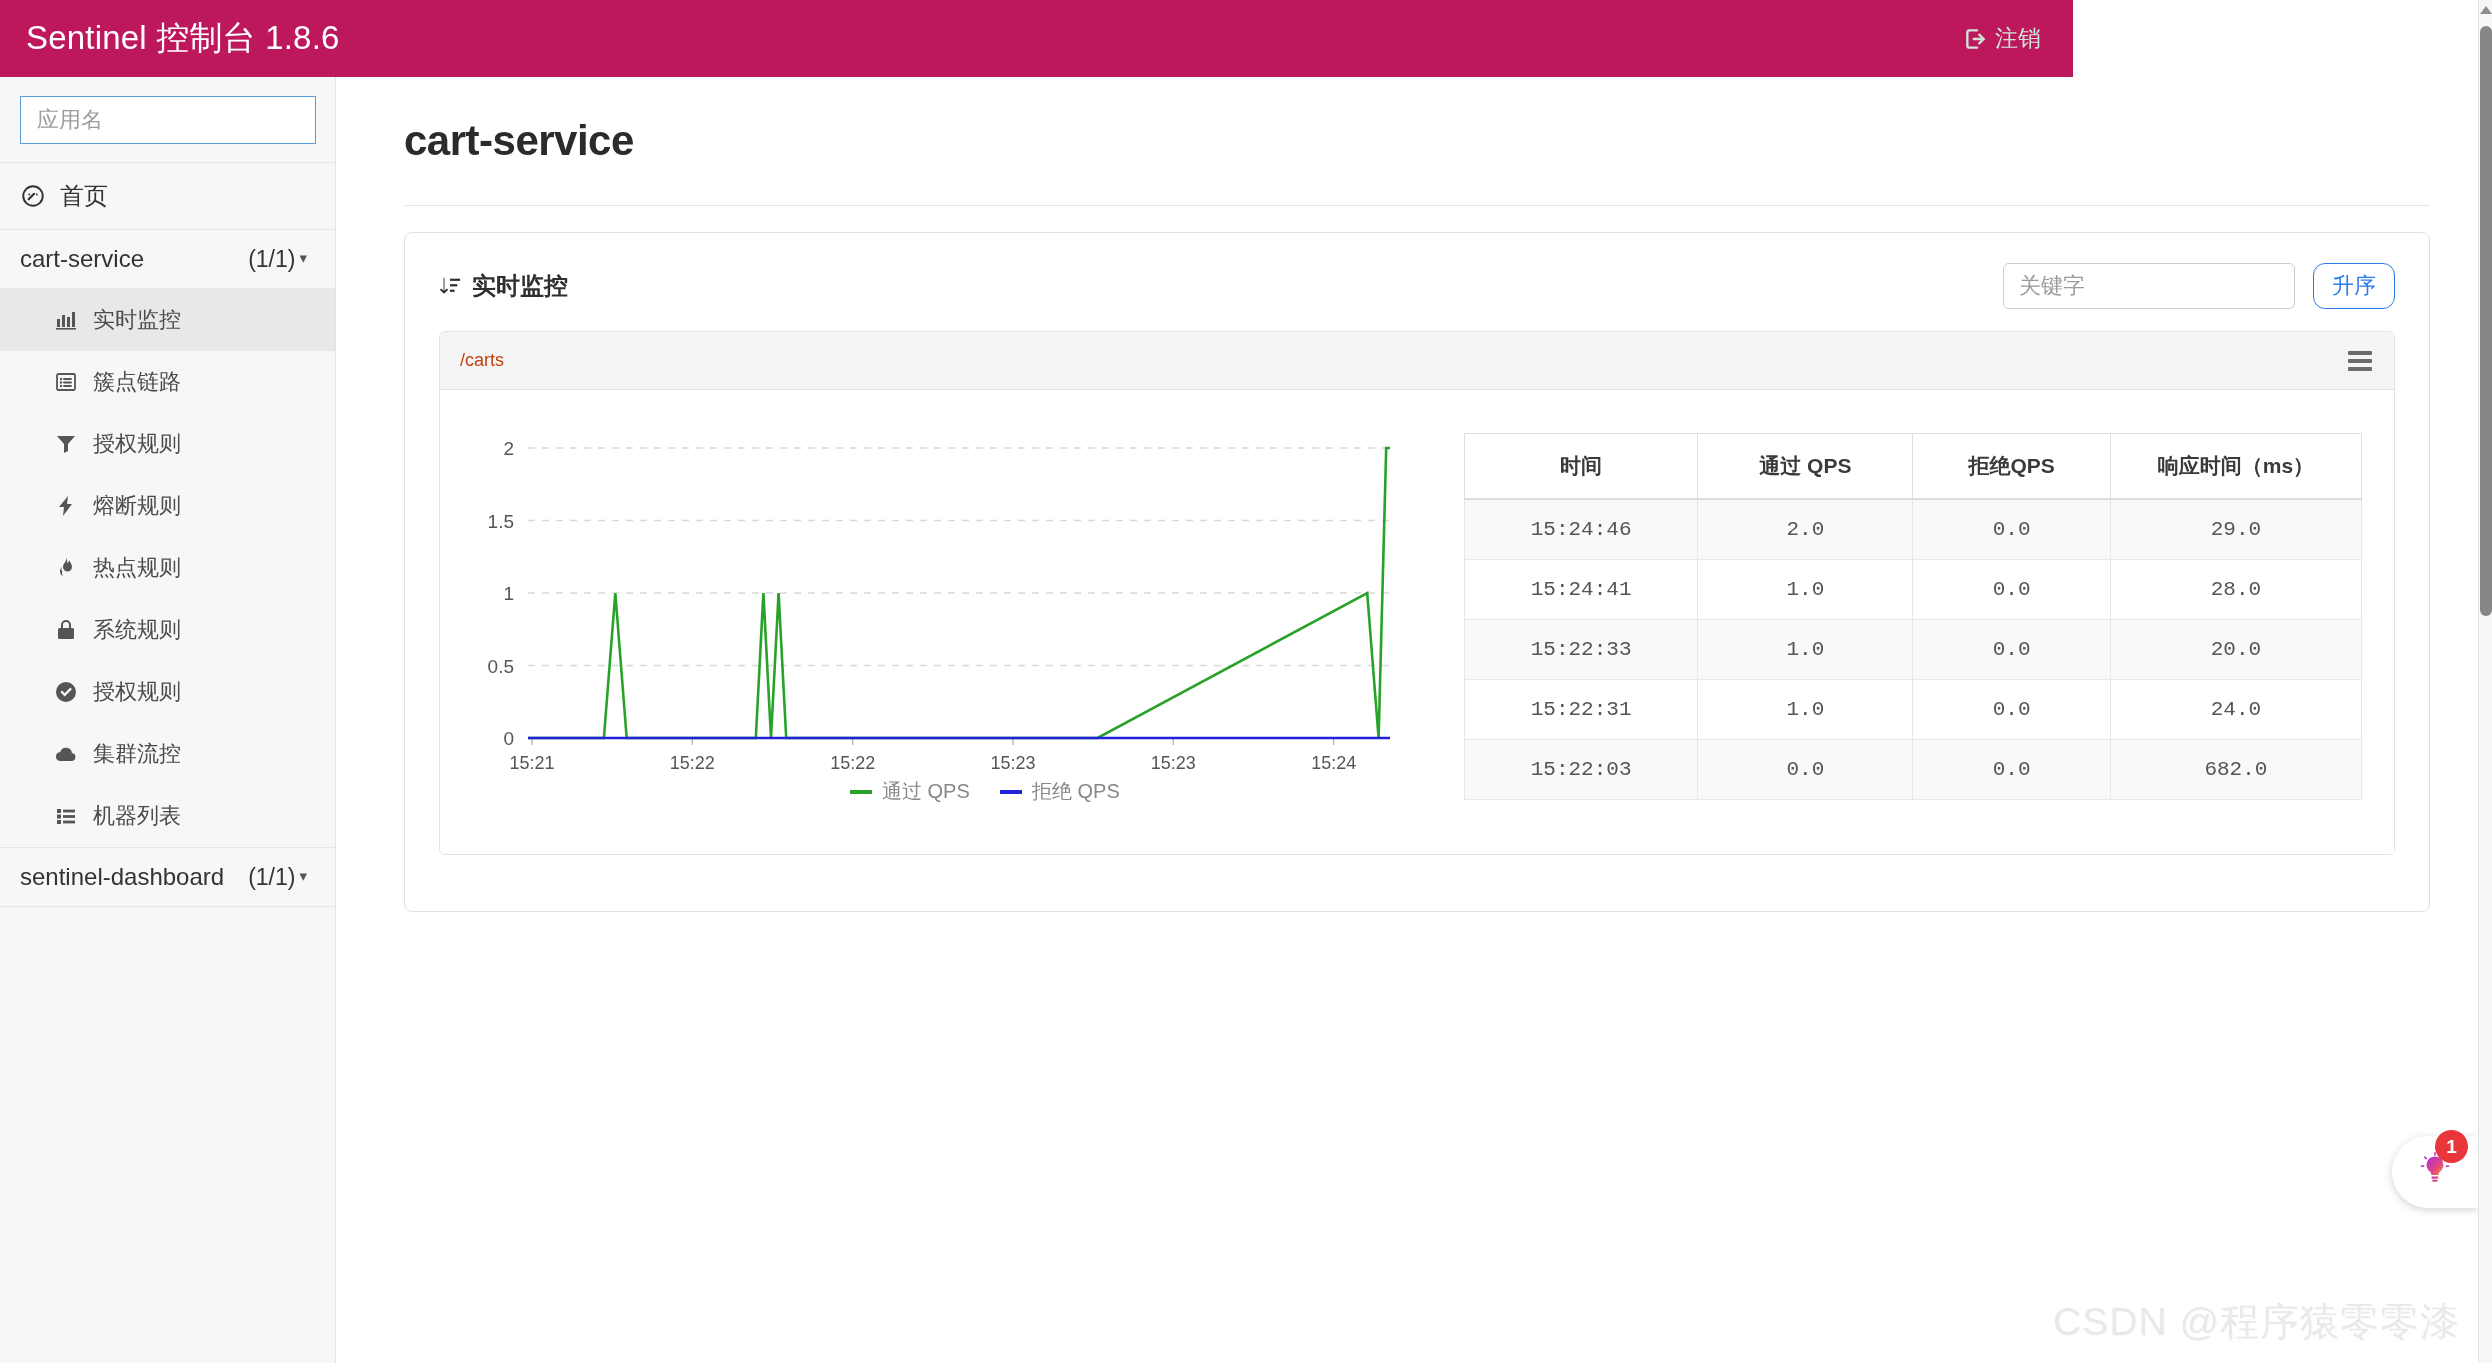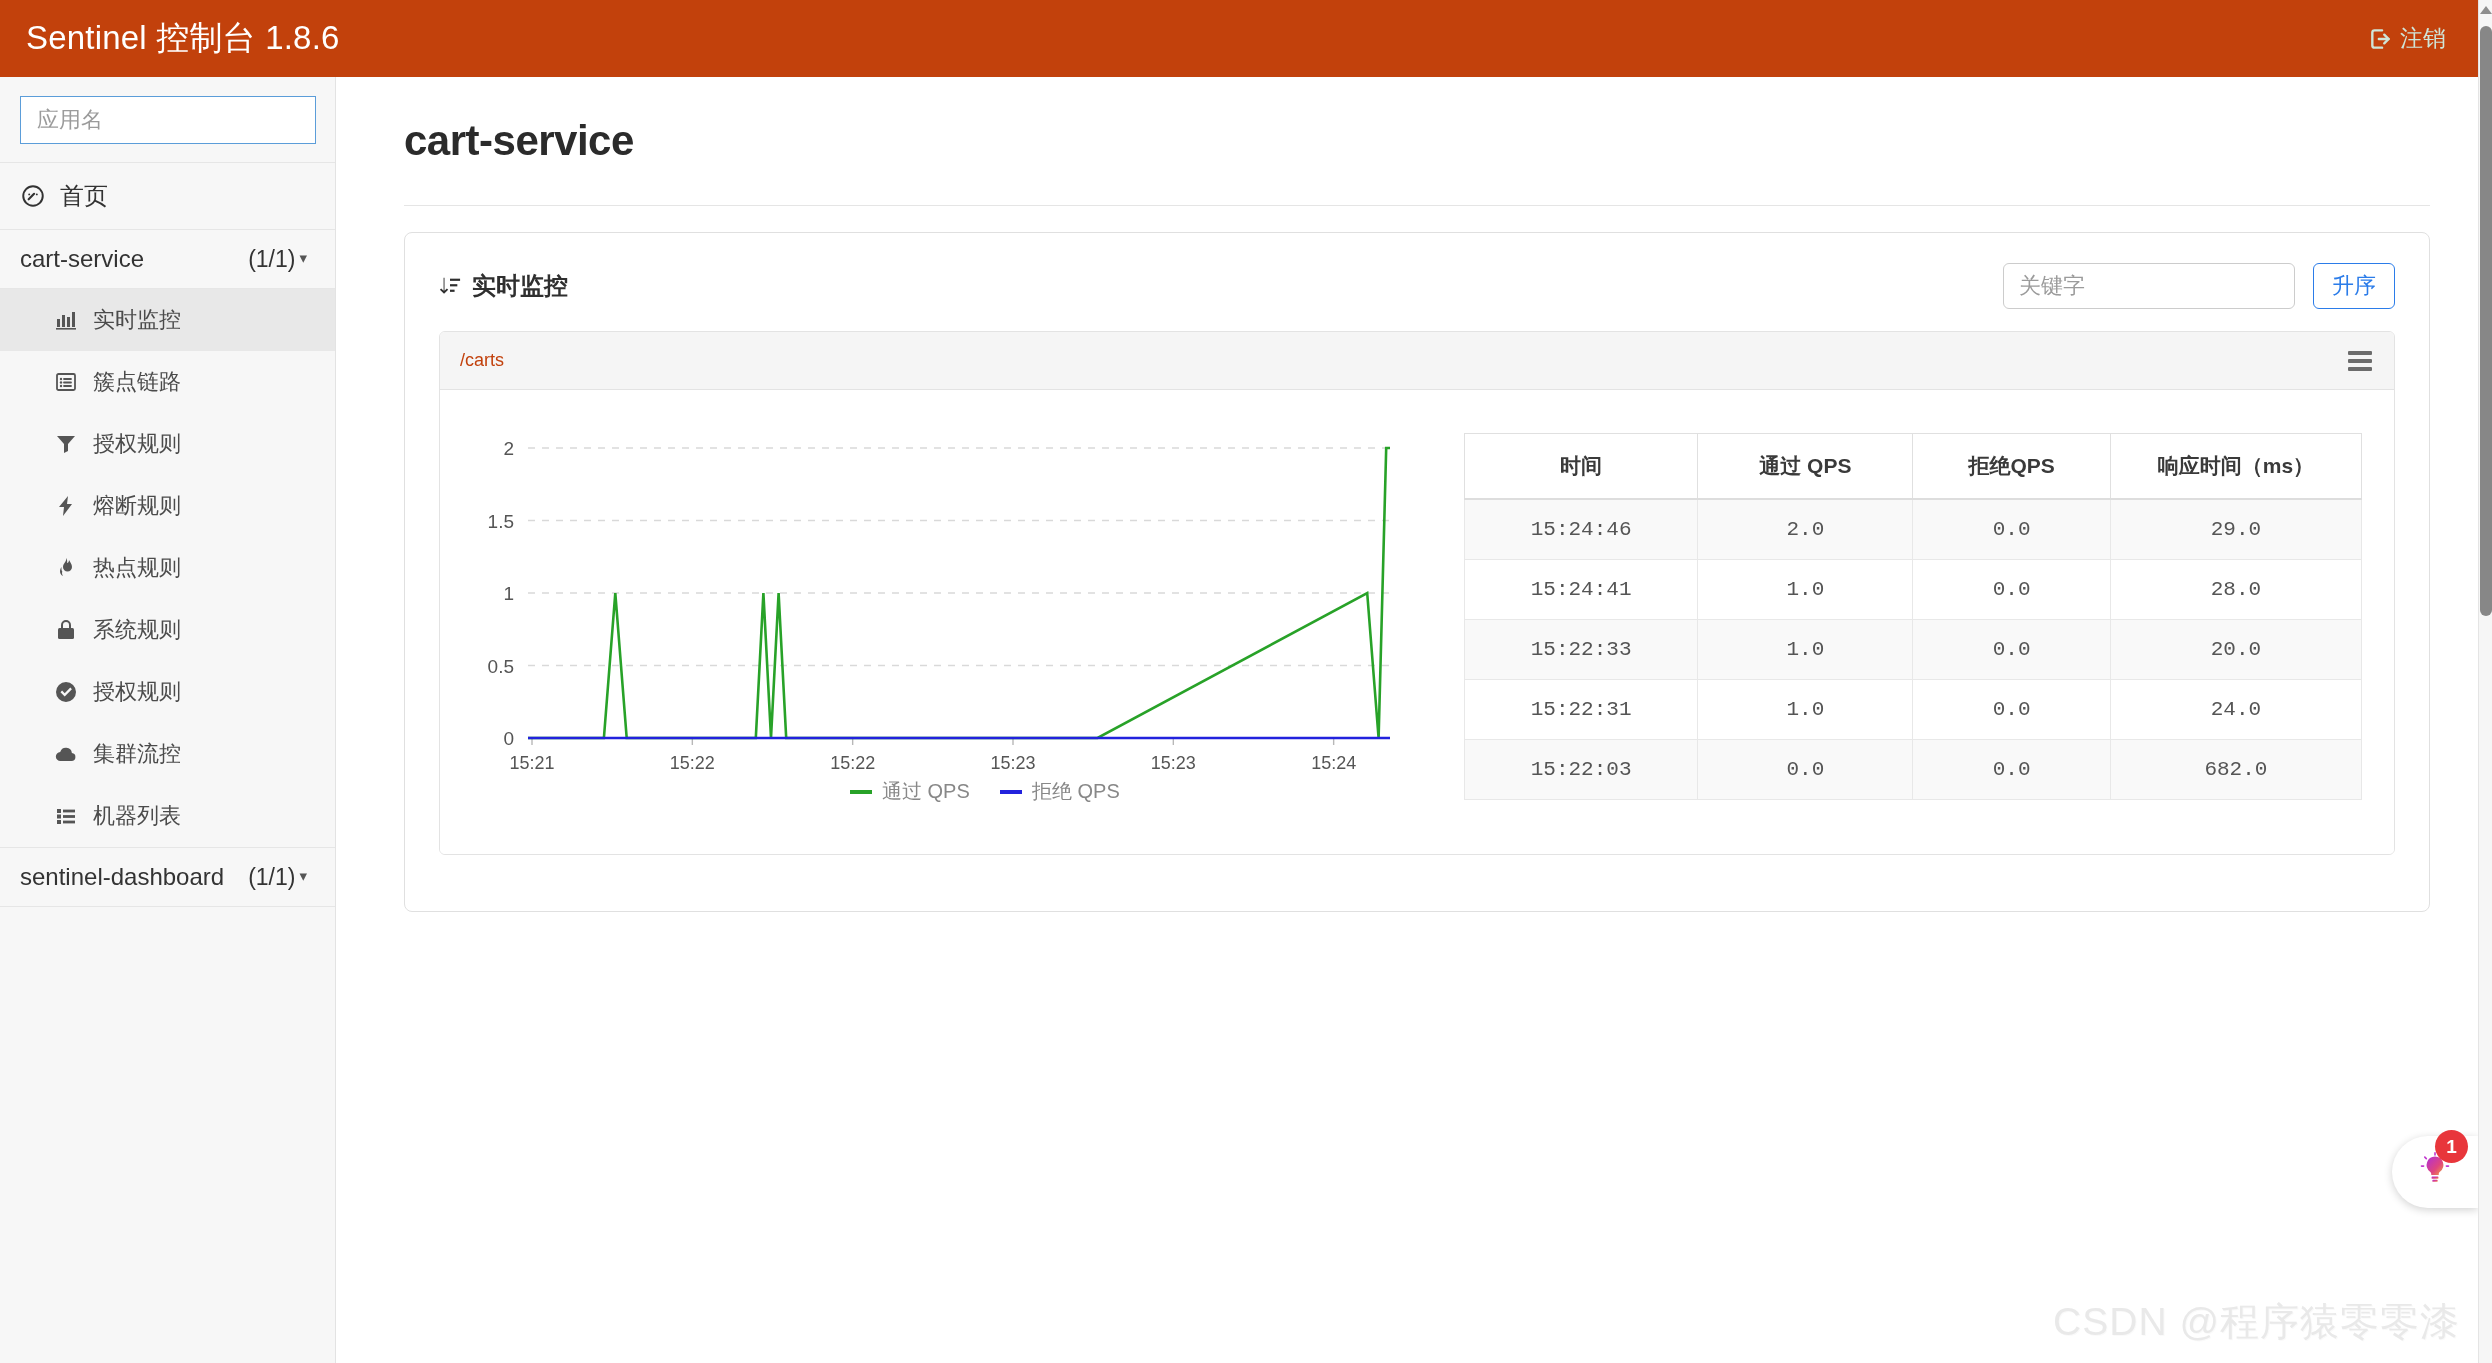--- a/index.html
+++ b/index.html
@@ -7,22 +7,22 @@
     margin: 0; padding: 0;
     width: 2492px; height: 1363px;
     overflow: hidden;
     background: #ffffff;
     font-family: "Liberation Sans", "DejaVu Sans", sans-serif;
   }
 
   
   .navbar {
     position: absolute; top: 0; left: 0;
-    width: 2478px; height: 77px;
-    background: #c2410c;
+    width: 2073px; height: 77px;
+    background: #be185d;
     display: flex; align-items: center;
     justify-content: space-between;
   }
   .brand {
     color: #ffffff;
     font-size: 33px;
     font-weight: 400;
     padding-left: 26px;
     letter-spacing: 0.2px;
     white-space: nowrap;
@@ -162,21 +162,21 @@
     font-size: 22px;
     color: #555;
     outline: none;
     font-family: "Liberation Sans", "DejaVu Sans", sans-serif;
   }
   .kw-input::placeholder { color: #9b9b9b; }
   .btn-sort {
     height: 46px;
     padding: 0 18px;
     border: 1px solid #2b7ce9;
-    border-radius: 6px;
+    border-radius: 12px;
     background: #ffffff;
     color: #2b7ce9;
     font-size: 22px;
     cursor: pointer;
     font-family: "Liberation Sans", "DejaVu Sans", sans-serif;
   }
 
   
   .card {
     margin: 0 34px;

